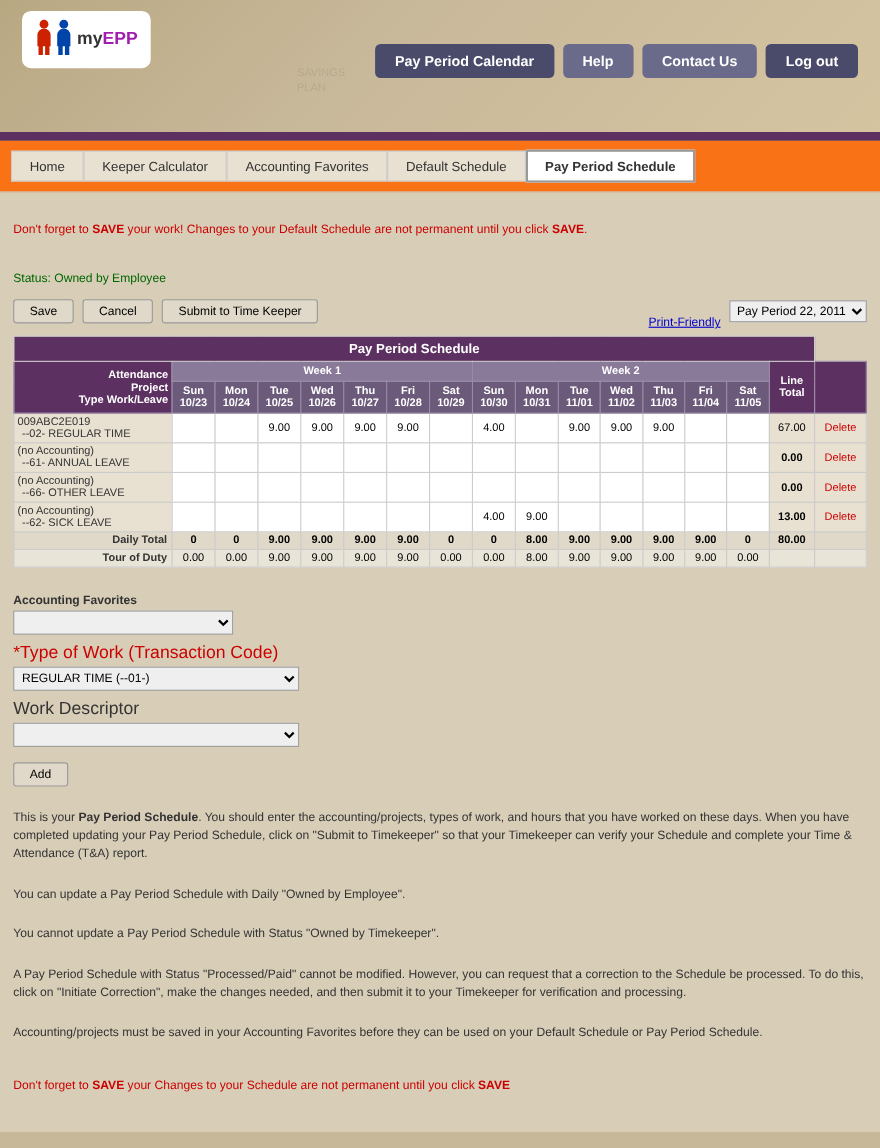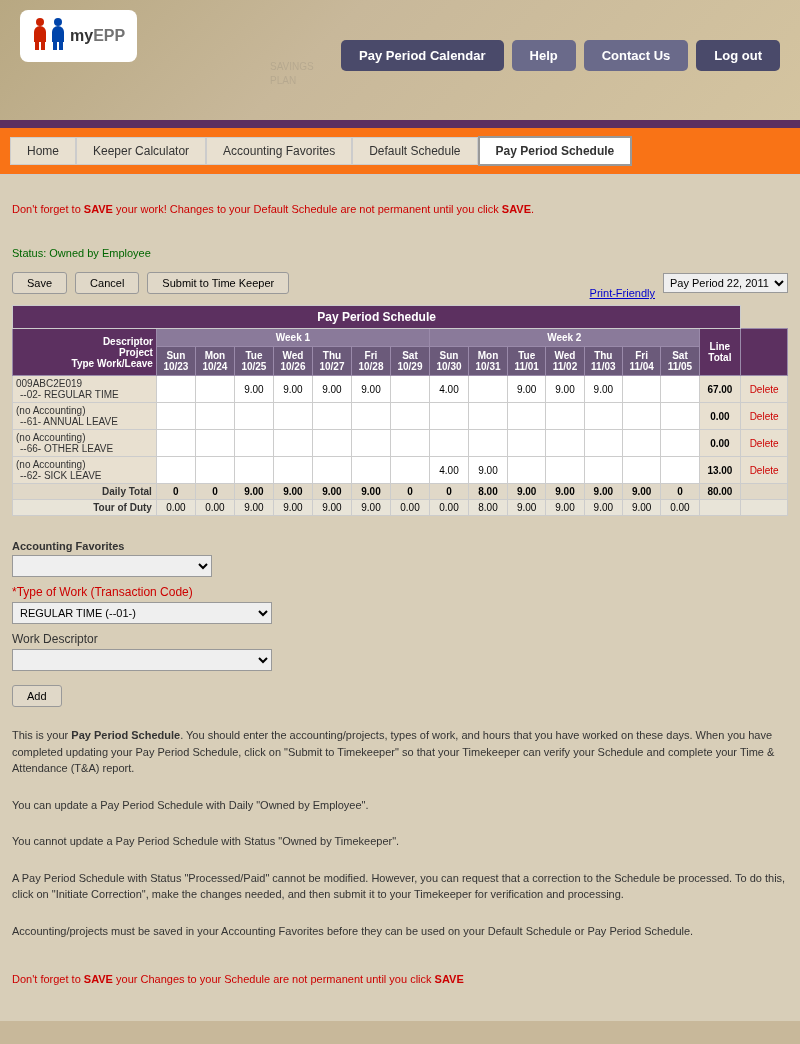--- a/index.html
+++ b/index.html
@@ -46,21 +46,21 @@
     .schedule-table th.left-col { background: #5c3060; text-align: right; }
     .schedule-table td { border: 1px solid #ccc; padding: 2px 3px; background: white; text-align: center; }
     .schedule-table td.label-cell { background: #e8e0d0; text-align: right; padding-right: 4px; font-size: 10px; color: #333; }
     .schedule-table tr.total-row td { background: #e0d8c8; font-weight: bold; }
     .schedule-table tr.tour-row td { background: #e8e4d8; }
     .week-header { background: #8a7a9a !important; color: white !important; }
 
     
     .form-section { margin-top: 10px; background: #d8ceb8; padding: 6px 0; }
     .form-label { font-size: 11px; font-weight: bold; color: #333; margin-bottom: 3px; }
-    .form-label-small { font-size: 12px; color: #333; margin-bottom: 3px; }
+    .form-label-small { font-size: 16px; color: #333; margin-bottom: 3px; }
     .form-label-small span { color: #cc0000; }
     .form-select { width: 200px; padding: 3px; font-size: 11px; border: 1px solid #999; }
     .form-select-wide { width: 260px; padding: 3px; font-size: 11px; border: 1px solid #999; }
     .add-btn { padding: 4px 14px; border: 1px solid #999; background: #e0d8c8; cursor: pointer; font-size: 11px; border-radius: 3px; margin-top: 6px; }
 
     
     .info-text { font-size: 11px; color: #333; margin: 6px 0; line-height: 1.5; }
     .info-text strong { font-weight: bold; }
 
     .spacer { height: 8px; }
@@ -83,21 +83,21 @@
           </div>
 
           <div style="position:relative; width:16px; height:34px;">
             <div style="position:absolute; top:0; left:4px; width:8px; height:8px; background:#0044aa; border-radius:50%;"></div>
             <div style="position:absolute; top:8px; left:2px; width:12px; height:16px; background:#0044aa; border-radius:6px 6px 0 0;"></div>
             <div style="position:absolute; top:22px; left:3px; width:4px; height:10px; background:#0044aa;"></div>
             <div style="position:absolute; top:22px; left:9px; width:4px; height:10px; background:#0044aa;"></div>
           </div>
         </div>
         <div>
-          <div style="font-size:16px; font-weight:bold; color:#333; line-height:1;">my<span style="color:#737373;">EPP</span></div>
+          <div style="font-size:16px; font-weight:bold; color:#333; line-height:1;">my<span style="color:#a21caf;">EPP</span></div>
         </div>
       </div>
     </div>
   </div>
 
   <div style="position:absolute; top:60px; left:270px; opacity:0.15; font-size:10px; color:#555; line-height:1.4;">
     SAVINGS<br>PLAN
   </div>
   <div class="nav-buttons">
     <button class="nav-btn dark">Pay Period Calendar</button>
@@ -139,21 +139,21 @@
     </select>
   </div>
 
   <table class="schedule-table">
     <thead>
       <tr>
         <td colspan="17" style="background:#5c3060; color:white; text-align:center; font-weight:bold; font-size:12px; padding:4px;">Pay Period Schedule</td>
       </tr>
       <tr>
         <th colspan="2" rowspan="2" class="left-col" style="text-align:right; font-size:10px; padding:3px;">
-          <div>Descriptor</div>
+          <div>Attendance</div>
           <div>Project</div>
           <div>Type Work/Leave</div>
         </th>
         <th colspan="7" class="week-header">Week 1</th>
         <th colspan="7" class="week-header">Week 2</th>
         <th rowspan="2" style="background:#5c3060; color:white; font-size:10px; text-align:center; white-space:pre-line;">Line<br>Total</th>
         <th rowspan="2" style="background:#5c3060; color:white; font-size:10px; text-align:center;"></th>
       </tr>
       <tr>
         <th>Sun<br>10/23</th>
@@ -183,21 +183,21 @@
         <td contenteditable="true" style="">9.00</td>
         <td contenteditable="true" style="">9.00</td>
         <td contenteditable="true" style=""></td>
         <td contenteditable="true" style="">4.00</td>
         <td contenteditable="true" style=""></td>
         <td contenteditable="true" style="">9.00</td>
         <td contenteditable="true" style="">9.00</td>
         <td contenteditable="true" style="">9.00</td>
         <td contenteditable="true" style=""></td>
         <td contenteditable="true" style=""></td>
-        <td style="background:#e8e0d0; font-weight:bold;">67.00</td>
+        <td style="background:#e8e0d0; font-weight:normal;">67.00</td>
         <td style="background:#e8e0d0; color:#cc0000; cursor:pointer;">Delet<span style="color:#cc0000;">e</span></td>
       </tr>
 
       <tr>
         <td class="label-cell" colspan="2" style="text-align:left;">(no Accounting)<br><span style="margin-left:4px;">--61- ANNUAL LEAVE</span></td>
         <td contenteditable="true" style=""></td>
         <td contenteditable="true" style=""></td>
         <td contenteditable="true" style=""></td>
         <td contenteditable="true" style=""></td>
         <td contenteditable="true" style=""></td>

